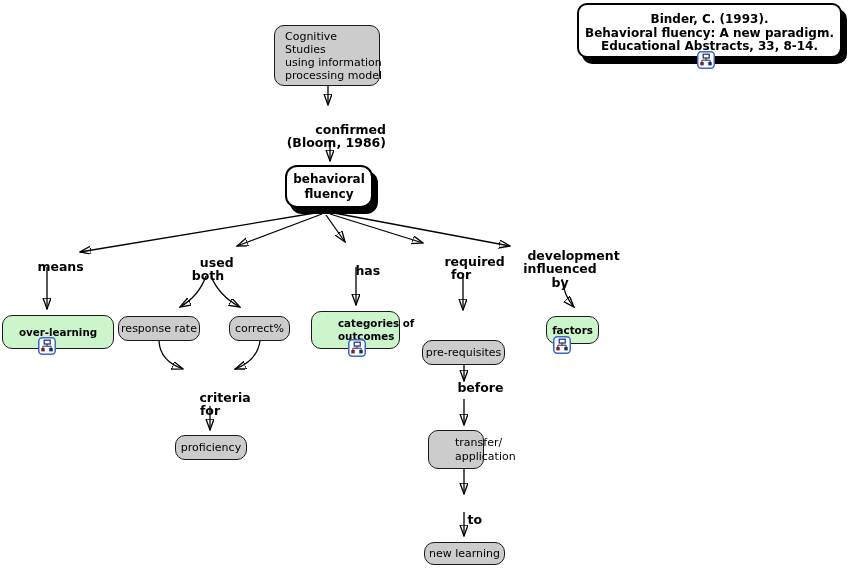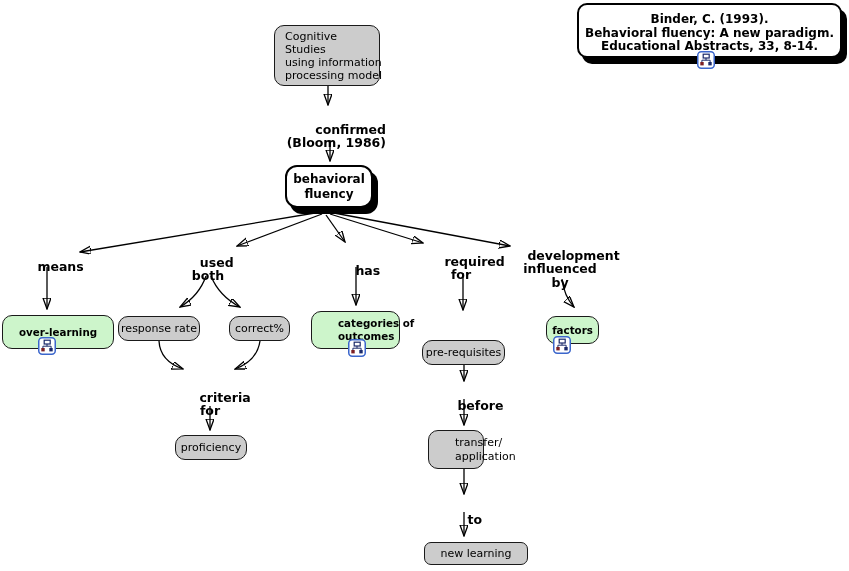--- a/index.html
+++ b/index.html
@@ -123,21 +123,21 @@
 
   <div class="node gray" style="left:175px;top:435px;width:72px;height:25px;">
     <span>proficiency</span>
   </div>
 
   <div class="node gray align-left" style="left:428px;top:430px;width:56px;height:39px;line-height:14px;">
     <span>transfer/
 application</span>
   </div>
 
-  <div class="node gray" style="left:424px;top:542px;width:104px;height:23px;border-radius:7px;">
+  <div class="node gray" style="left:424px;top:542px;width:81px;height:23px;">
     <span>new learning</span>
   </div>
 
   <div class="phrase" style="left:278px;top:109px;width:108px;text-align:right;">
     <span>confirmed
 (Bloom, 1986)</span>
   </div>
 
   <div class="phrase" style="left:20px;top:246px;width:56px;">
     <span>means</span>
@@ -161,21 +161,21 @@
     <span>development
 influenced
 by</span>
   </div>
 
   <div class="phrase" style="left:182px;top:377px;width:56px;">
     <span>criteria
 for</span>
   </div>
 
-  <div class="phrase" style="left:440px;top:385px;width:48px;text-align:center;">
+  <div class="phrase" style="left:440px;top:367px;width:48px;text-align:center;">
     <span>before</span>
   </div>
 
   <div class="phrase" style="left:450px;top:499px;width:28px;">
     <span>to</span>
   </div>
 
   <div class="res-icon" style="left:697px;top:51px;">
     <svg width="18" height="18" viewBox="0 0 18 18">
       <rect x="0.75" y="0.75" width="16.5" height="16.5" rx="3.5" fill="#fff" stroke="#3b66cc" stroke-width="1.5"></rect>

